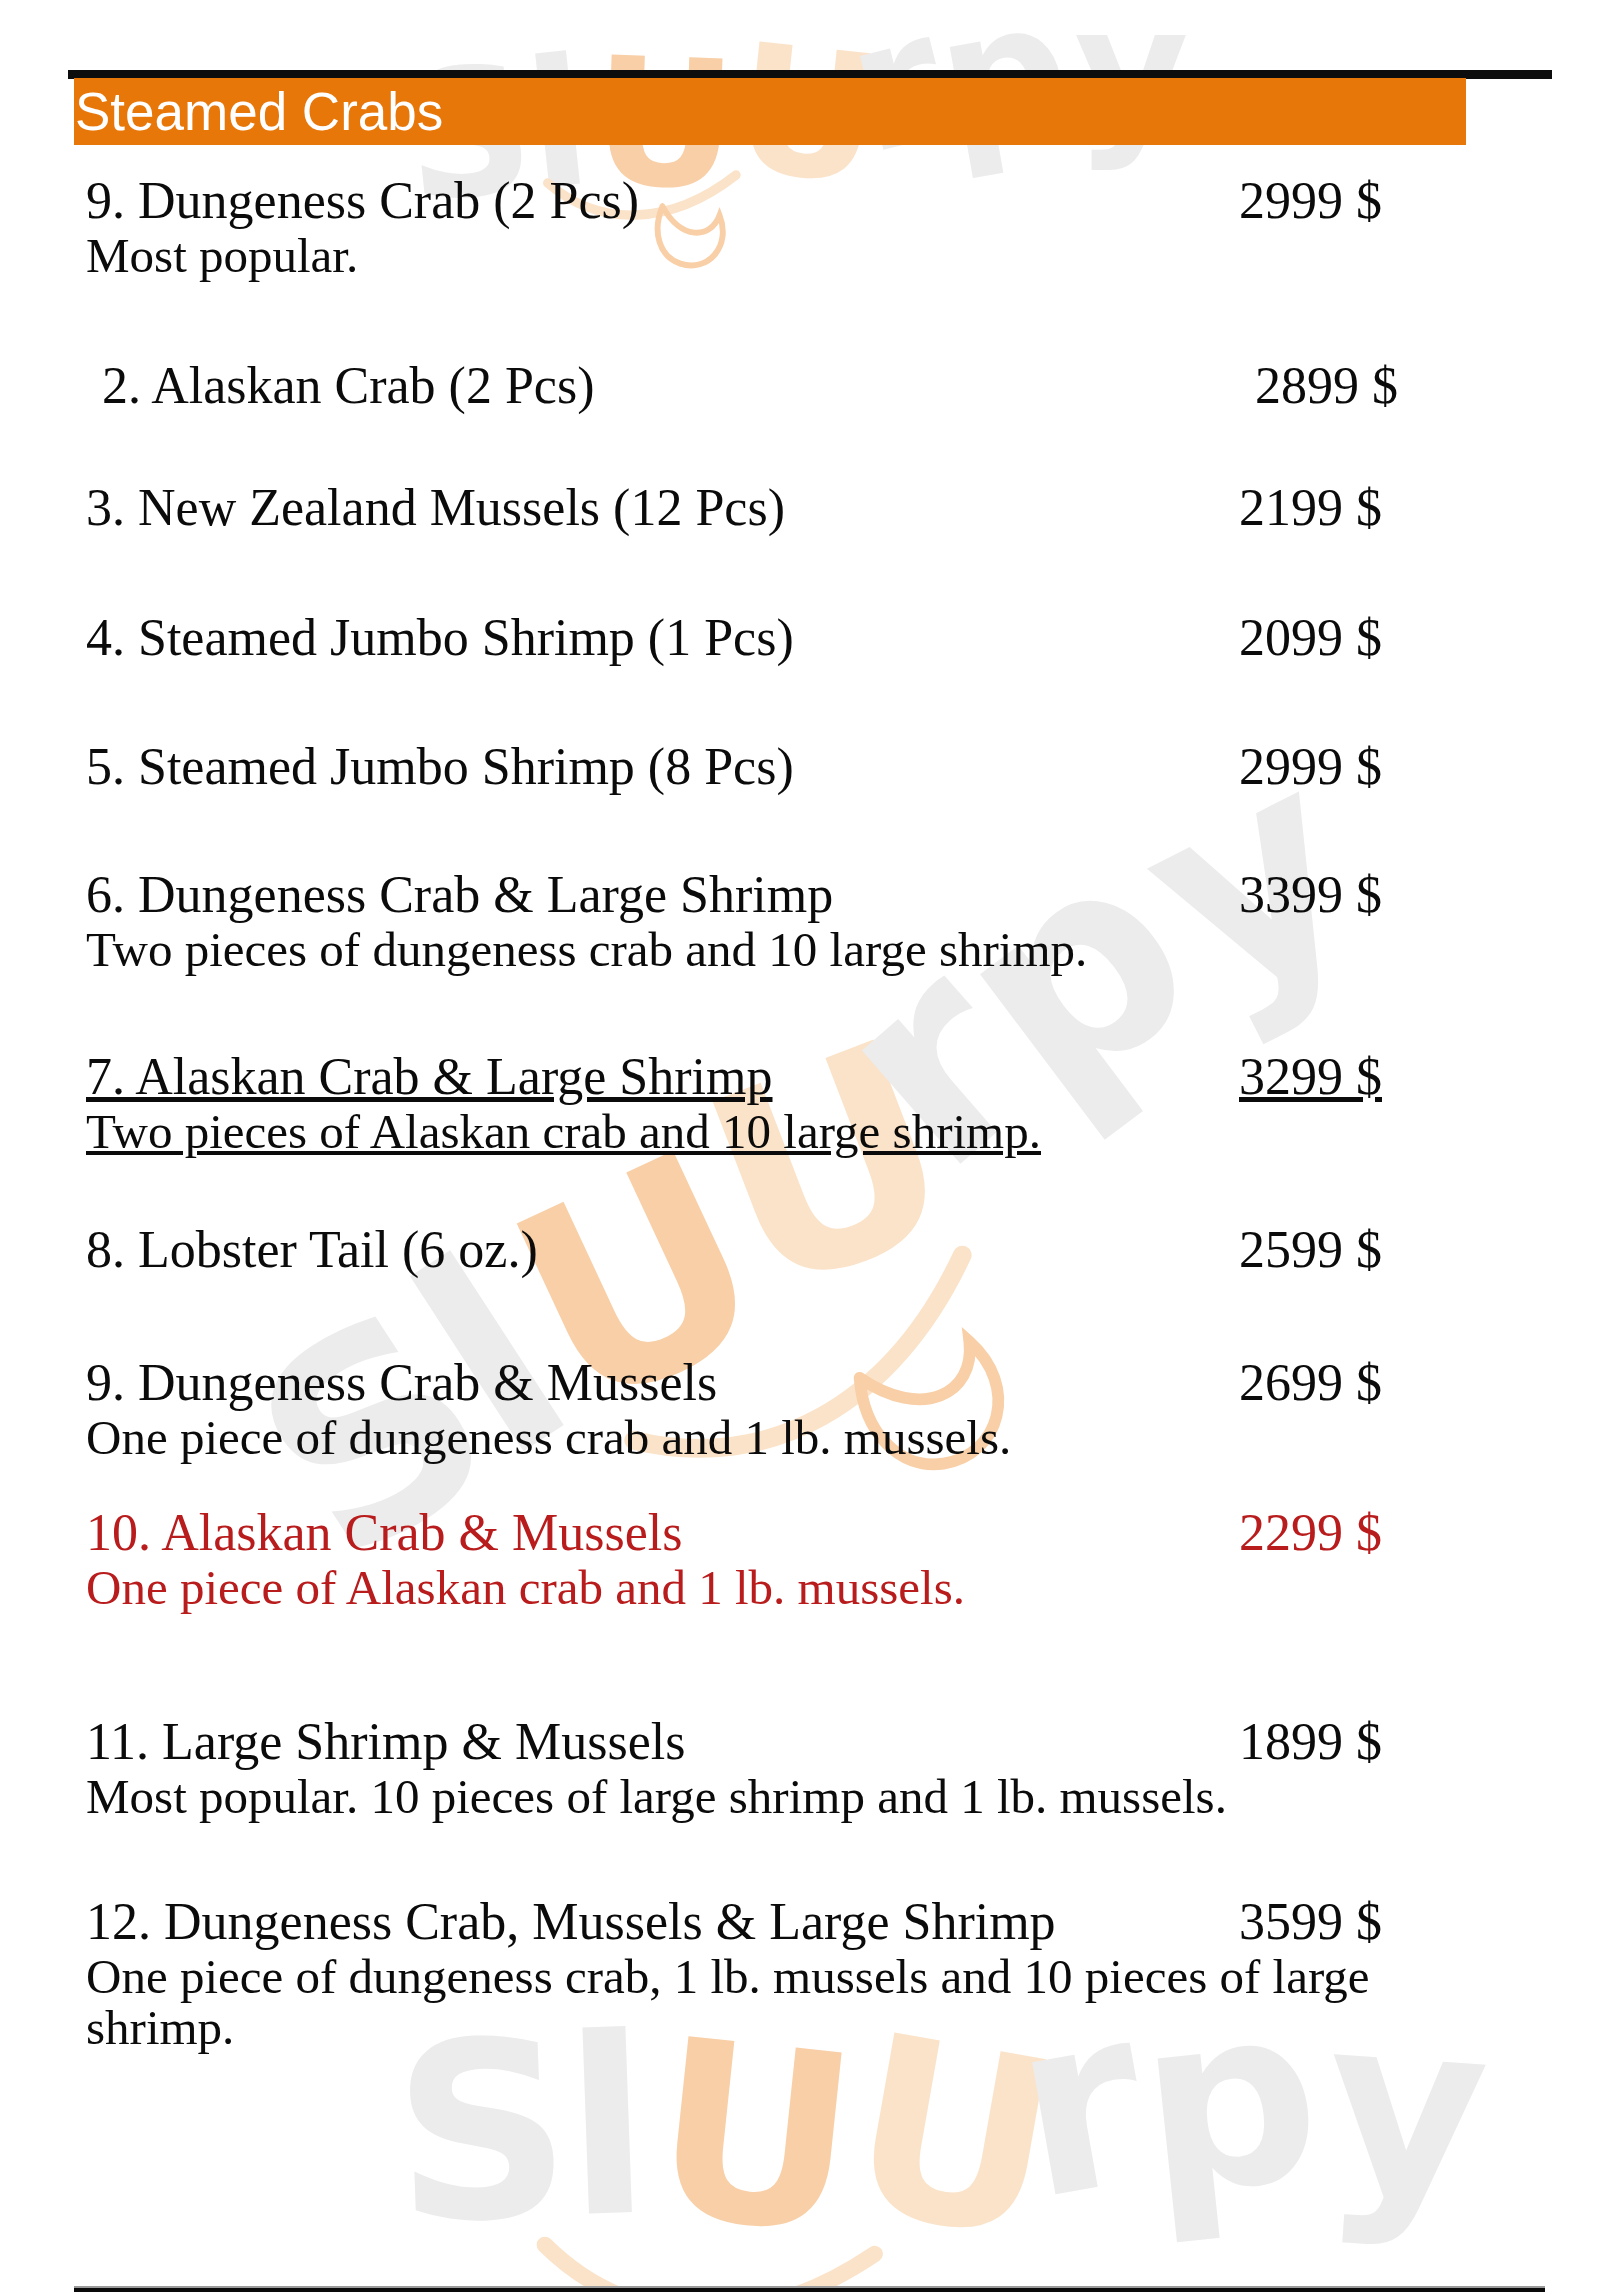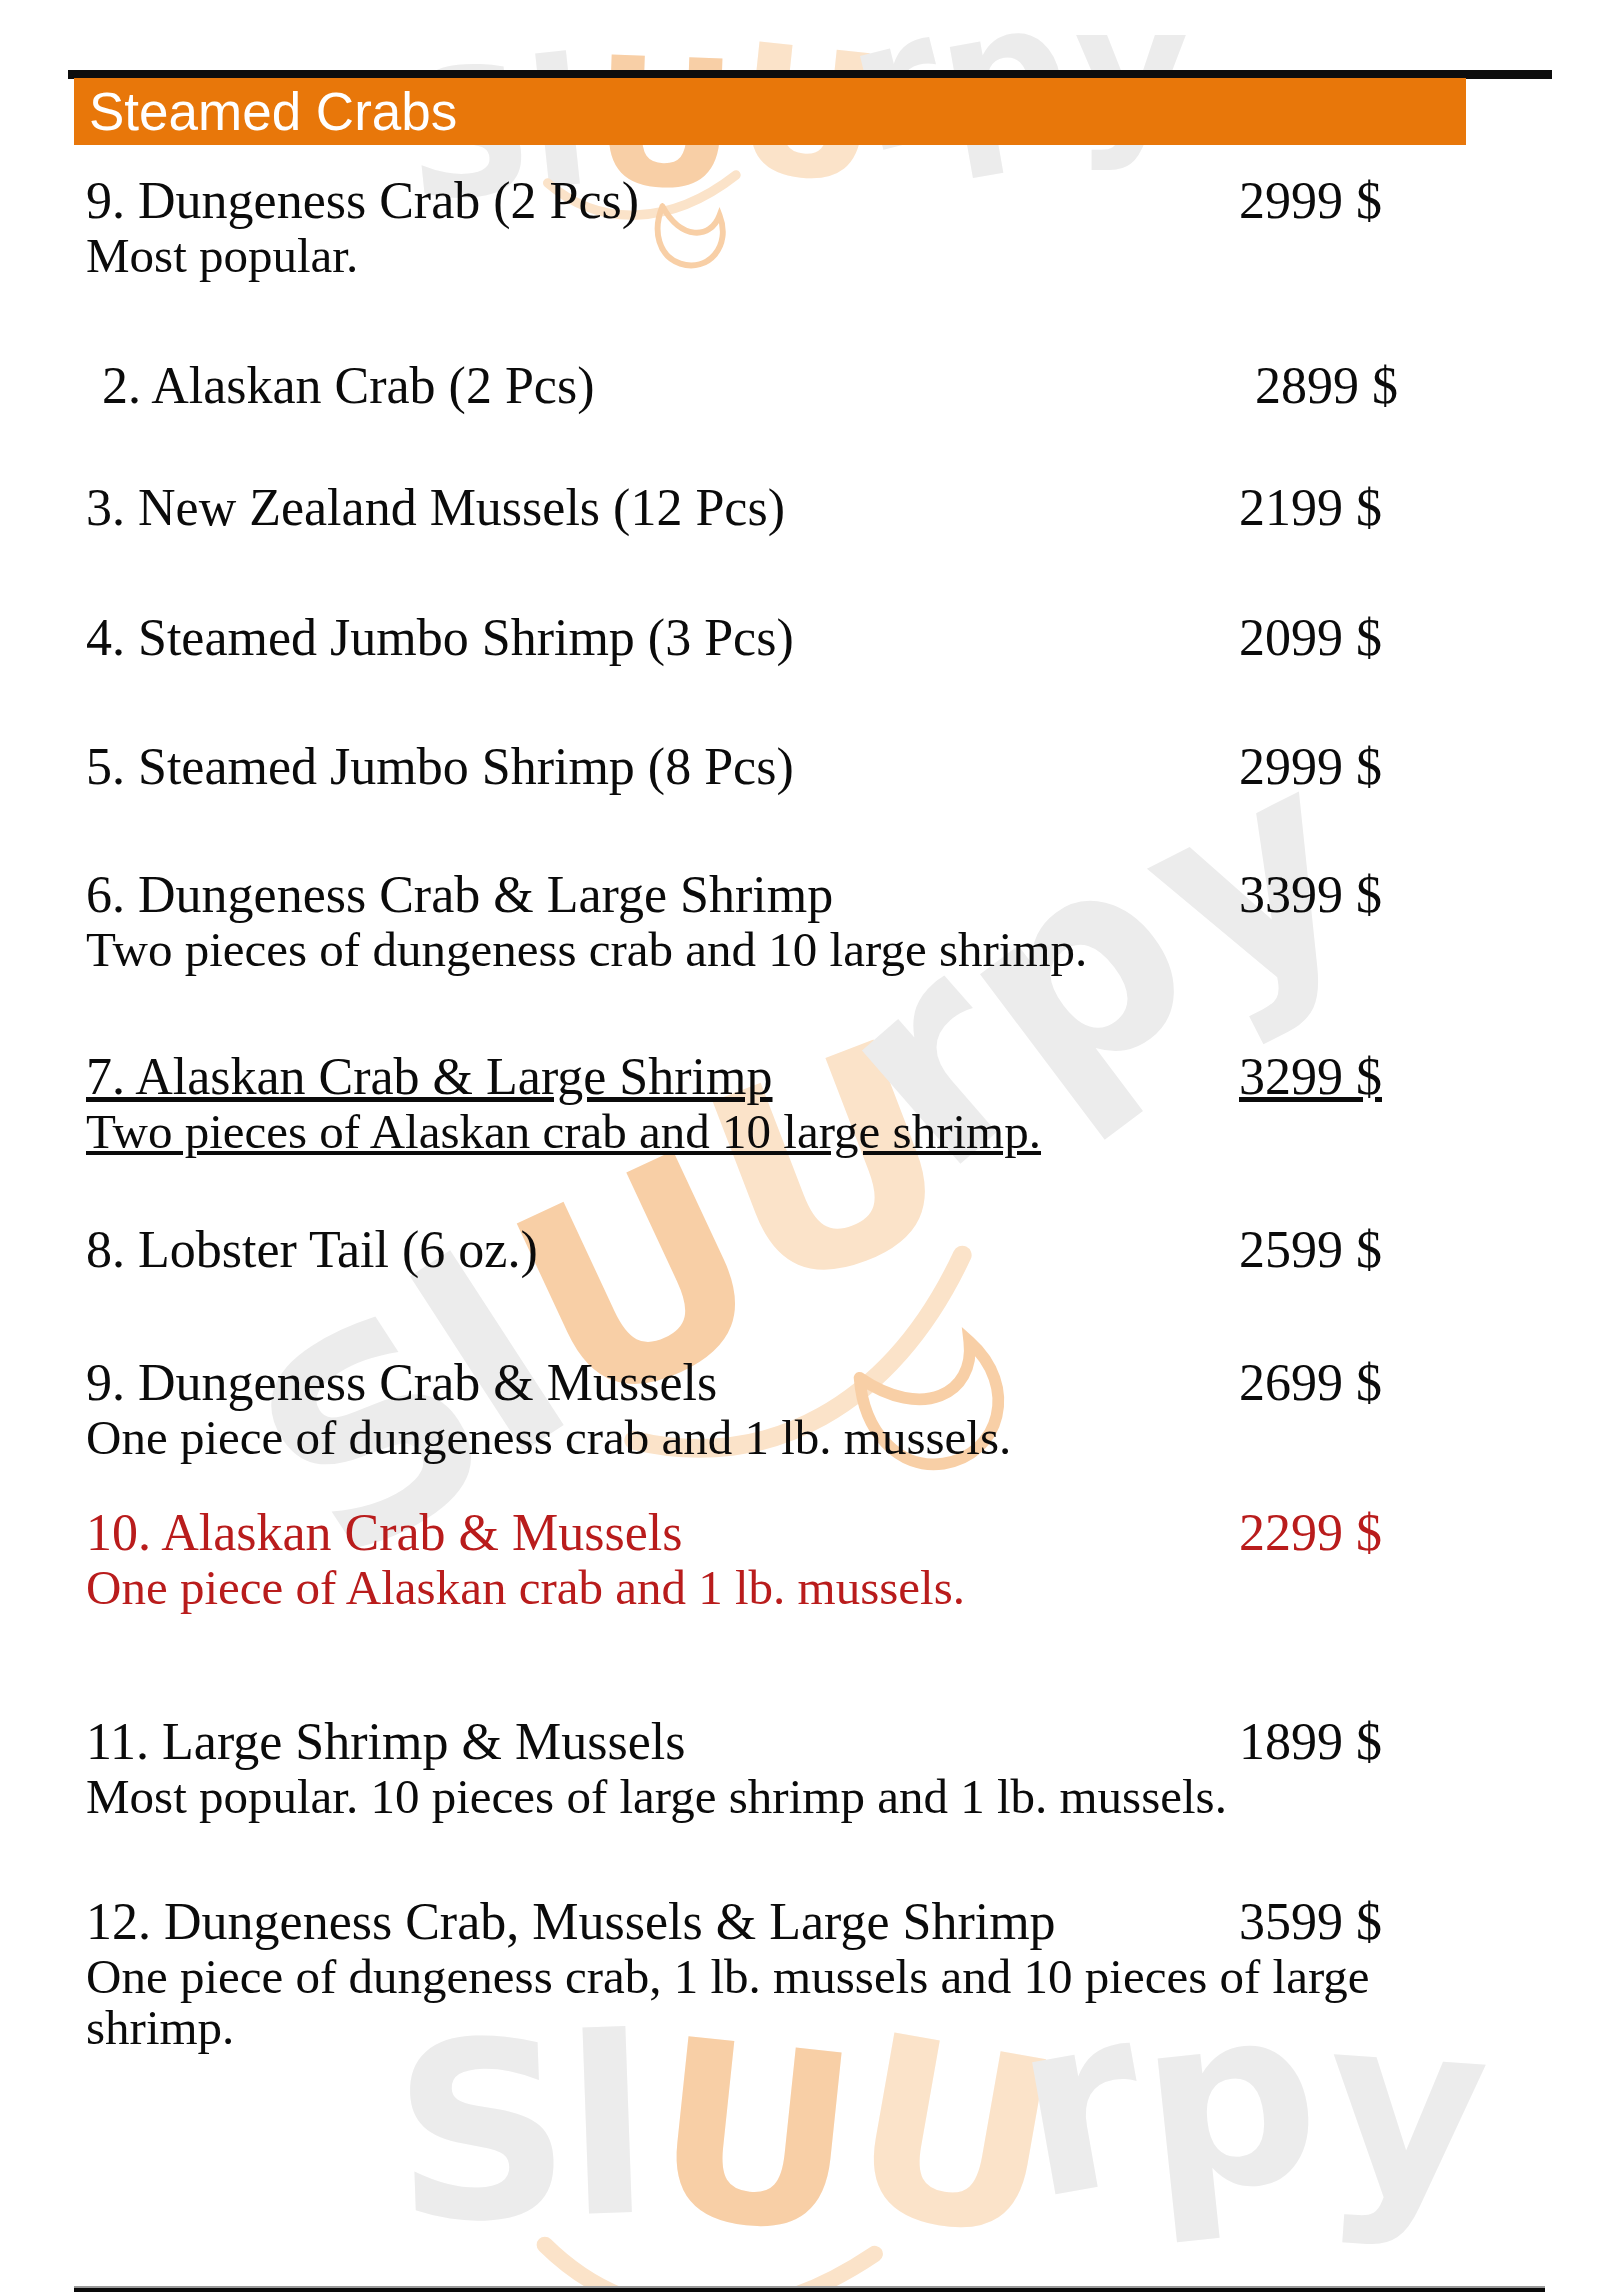--- a/index.html
+++ b/index.html
@@ -38,21 +38,21 @@
     left: 74px; top: 78px;
     width: 1392px; height: 67px;
     z-index: 2;
     display: flex;
     align-items: center;
   }
   .section-header .hdr-title {
     font-family: "Liberation Sans", sans-serif;
     font-size: 53px;
     line-height: 67px;
-    padding-left: 15px;
+    padding-left: 1px;
     font-weight: normal;
   }
   .bottom-rule {
     position: absolute;
     left: 74px; top: 2286px;
     width: 1471px; height: 5.9px;
     z-index: 2;
     background: linear-gradient(#9a9a9a 0 33%, #0a0a0a 33%);
   }
 
@@ -144,21 +144,21 @@
   <div class="menu-item" style="top: 482px; color: rgb(11, 11, 11);">
     <div class="item-line">
       <span class="item-name">3. New Zealand Mussels (12 Pcs)</span>
       <span class="item-price">2199 $</span>
     </div>
 
   </div>
 
   <div class="menu-item" style="top: 612px; color: rgb(11, 11, 11);">
     <div class="item-line">
-      <span class="item-name">4. Steamed Jumbo Shrimp (3 Pcs)</span>
+      <span class="item-name">4. Steamed Jumbo Shrimp (1 Pcs)</span>
       <span class="item-price">2099 $</span>
     </div>
 
   </div>
 
   <div class="menu-item" style="top: 741px; color: rgb(11, 11, 11);">
     <div class="item-line">
       <span class="item-name">5. Steamed Jumbo Shrimp (8 Pcs)</span>
       <span class="item-price">2999 $</span>
     </div>

